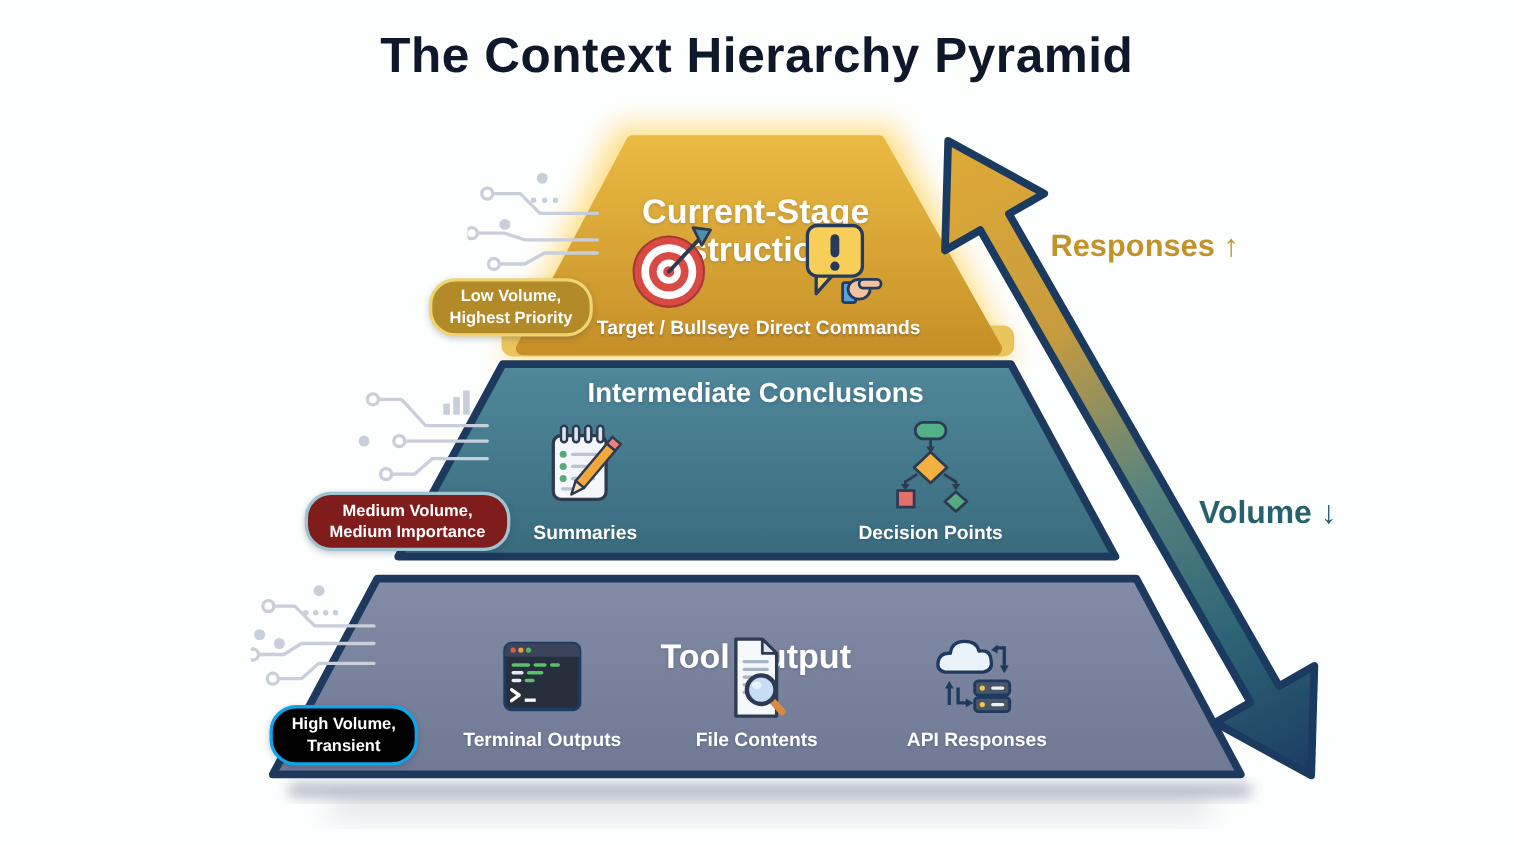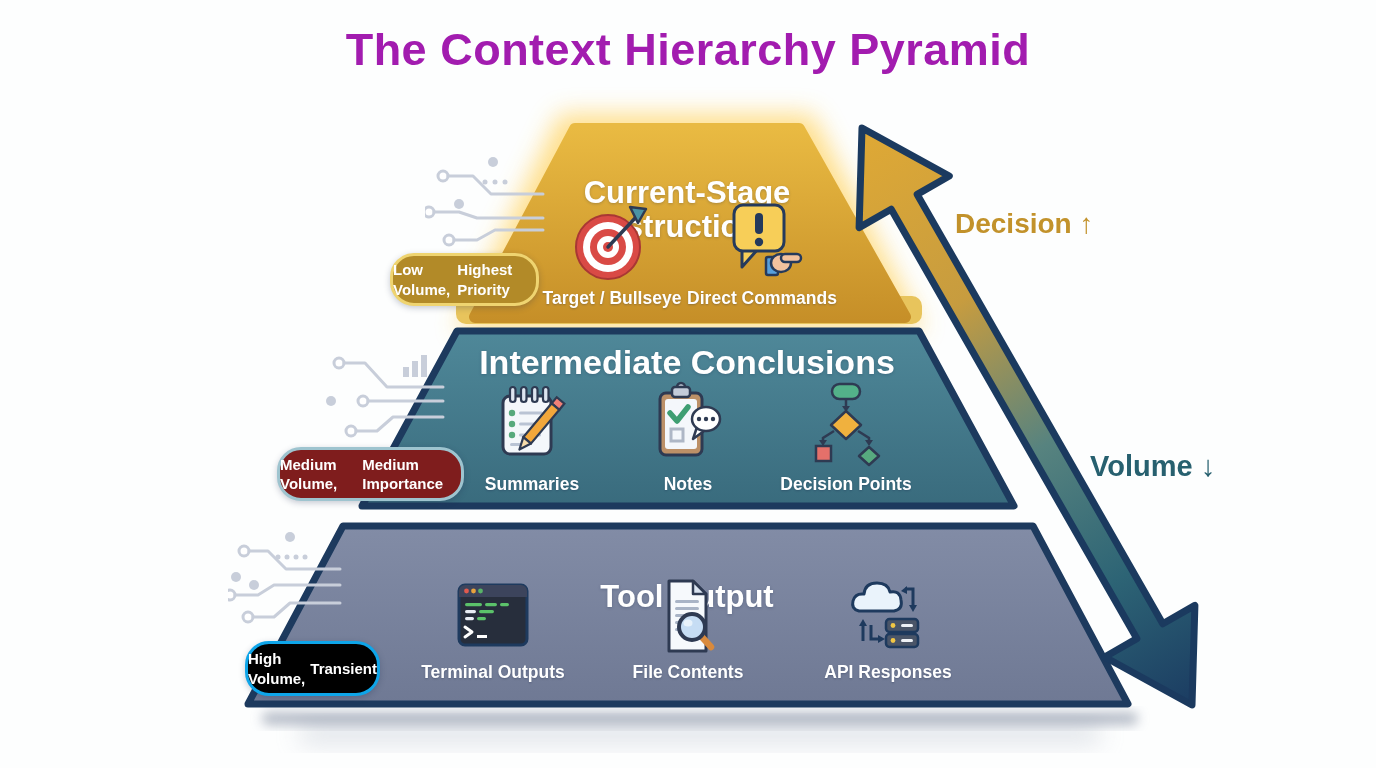--- a/index.html
+++ b/index.html
@@ -4,32 +4,32 @@
 <style>
   html,body{margin:0;padding:0;background:#ffffff;}
   .stage{
     position:relative;width:1376px;height:768px;overflow:hidden;
     background:#fdfefe;
     font-family:"Liberation Sans","DejaVu Sans",sans-serif;
   }
   .abs{position:absolute;}
   .title{
     left:0;right:0;top:24px;text-align:center;
-    font-size:45px;font-weight:800;color:#a21caf;letter-spacing:.5px;
+    font-size:45px;font-weight:800;color:#0f172a;letter-spacing:.5px;
   }
   .tier-heading{
     text-align:center;color:#ffffff;font-weight:800;
     text-shadow:0 1px 3px rgba(25,40,70,.25);
   }
   .th1{left:527px;top:136px;width:320px;font-size:31px;line-height:1.1;margin-top:40px;}
-  .th2{left:467px;top:343px;width:440px;font-size:34px;}
+  .th2{left:467px;top:343px;width:440px;font-size:25px;}
   .th3{left:527px;top:538px;width:320px;font-size:31px;margin-top:41px;}
   .badge{
-    display:flex;flex-direction:row;justify-content:center;align-items:center;
-    border-radius:24px;text-align:left;color:#fff;font-weight:700;
+    display:flex;flex-direction:column;justify-content:center;align-items:center;
+    border-radius:24px;text-align:right;color:#fff;font-weight:700;
     font-size:15px;line-height:1.28;box-shadow:0 2px 6px rgba(30,45,80,.25);
   }
   .badge-gold{left:390px;top:253px;width:143px;height:47px;background:#b28a28;border:3px solid #efd470;}
   .badge-teal{left:277px;top:447px;width:181px;height:48px;background:#7f1d1d;border:3px solid #9ec4cf;}
   .badge-navy{left:245px;top:641px;width:129px;height:49px;background:#000000;border:3px solid #0ea5e9;}
   .item{
     display:flex;flex-direction:column;align-items:center;width:150px;
   }
   .item .ic{flex:0 0 auto;}
   .item .lbl{
@@ -192,36 +192,20 @@
       <rect x="33" y="54.5" width="22" height="3" rx="1.5" fill="#b9c3d4"></rect>
       <rect x="24" y="64" width="15" height="3" rx="1.5" fill="#b9c3d4"></rect>
       <g transform="rotate(40 54 46)">
         <rect x="49" y="14" width="10" height="8" fill="#ef8077" stroke="#2e3a52" stroke-width="2.2"></rect>
         <rect x="49" y="22" width="10" height="44" fill="#f2a73b" stroke="#2e3a52" stroke-width="2.2"></rect>
         <polygon points="49,66 59,66 54,78" fill="#f6dcab" stroke="#2e3a52" stroke-width="2.2" stroke-linejoin="round"></polygon>
       </g>
     </svg>
     <div class="lbl">Summaries</div>
   </div>
-  <div class="abs item" style="left:613px;top:379px">
-    <svg class="ic" width="92" height="92" viewBox="0 0 92 92">
-      <rect x="18" y="14" width="42" height="62" rx="6" fill="#bc9067" stroke="#2e3a52" stroke-width="3"></rect>
-      <rect x="23" y="20" width="32" height="50" rx="3" fill="#f4f7fb"></rect>
-      <circle cx="39" cy="8" r="4" fill="#c3cbd9" stroke="#2e3a52" stroke-width="2.5"></circle>
-      <rect x="30" y="8" width="18" height="10" rx="3" fill="#c3cbd9" stroke="#2e3a52" stroke-width="2.5"></rect>
-      <path d="M28 34 l7 8 l11 -14" fill="none" stroke="#3e9e72" stroke-width="5.5" stroke-linecap="round" stroke-linejoin="round"></path>
-      <rect x="29" y="50" width="12" height="12" fill="none" stroke="#aeb7c6" stroke-width="3"></rect>
-      <polygon points="55,48 51,60 62,52" fill="#ffffff" stroke="#2e3a52" stroke-width="2.5" stroke-linejoin="round"></polygon>
-      <ellipse cx="64" cy="40" rx="14" ry="12" fill="#ffffff" stroke="#2e3a52" stroke-width="2.5"></ellipse>
-      <circle cx="57" cy="40" r="2.2" fill="#2e3a52"></circle>
-        <circle cx="64" cy="40" r="2.2" fill="#2e3a52"></circle>
-        <circle cx="71" cy="40" r="2.2" fill="#2e3a52"></circle>
-    </svg>
-    <div class="lbl">Notes</div>
-  </div>
   <div class="abs item" style="left:771px;top:379px">
     <svg class="ic" width="92" height="92" viewBox="0 0 92 92">
       <rect x="32" y="5" width="28" height="15" rx="7.5" fill="#53b189" stroke="#2e3a52" stroke-width="2.5"></rect>
       <line x1="46" y1="20" x2="46" y2="28" stroke="#2e3a52" stroke-width="2.5"></line>
       <polygon points="42,27 50,27 46,33" fill="#2e3a52"></polygon>
       <polygon points="46,32 61,46 46,60 31,46" fill="#f0b13e" stroke="#2e3a52" stroke-width="2.5" stroke-linejoin="round"></polygon>
       <polyline points="34,52 23,59 23,62" fill="none" stroke="#2e3a52" stroke-width="2.5"></polyline>
       <polygon points="19,61 27,61 23,67" fill="#2e3a52"></polygon>
       <rect x="16" y="67" width="15" height="15" fill="#e4706a" stroke="#2e3a52" stroke-width="2.5"></rect>
       <polyline points="58,52 69,59 69,62" fill="none" stroke="#2e3a52" stroke-width="2.5"></polyline>
@@ -278,16 +262,16 @@
       <rect x="43" y="44" width="32" height="13" rx="3.5" fill="#4a5568" stroke="#1e3a5e" stroke-width="2.5"></rect>
       <rect x="43" y="59" width="32" height="13" rx="3.5" fill="#4a5568" stroke="#1e3a5e" stroke-width="2.5"></rect>
       <circle cx="50" cy="50.5" r="2.4" fill="#f2c744"></circle>
         <circle cx="50" cy="65.5" r="2.4" fill="#f2c744"></circle>
       <rect x="58" y="49" width="12" height="3" rx="1.5" fill="#edf1f6"></rect>
       <rect x="58" y="64" width="12" height="3" rx="1.5" fill="#edf1f6"></rect>
     </svg>
     <div class="lbl">API Responses</div>
   </div>
 
-  <div class="abs arrow-label lbl-priority">Decision ↑</div>
+  <div class="abs arrow-label lbl-priority">Responses ↑</div>
   <div class="abs arrow-label lbl-volume">Volume ↓</div>
 
 </div>
 
 </body></html>

